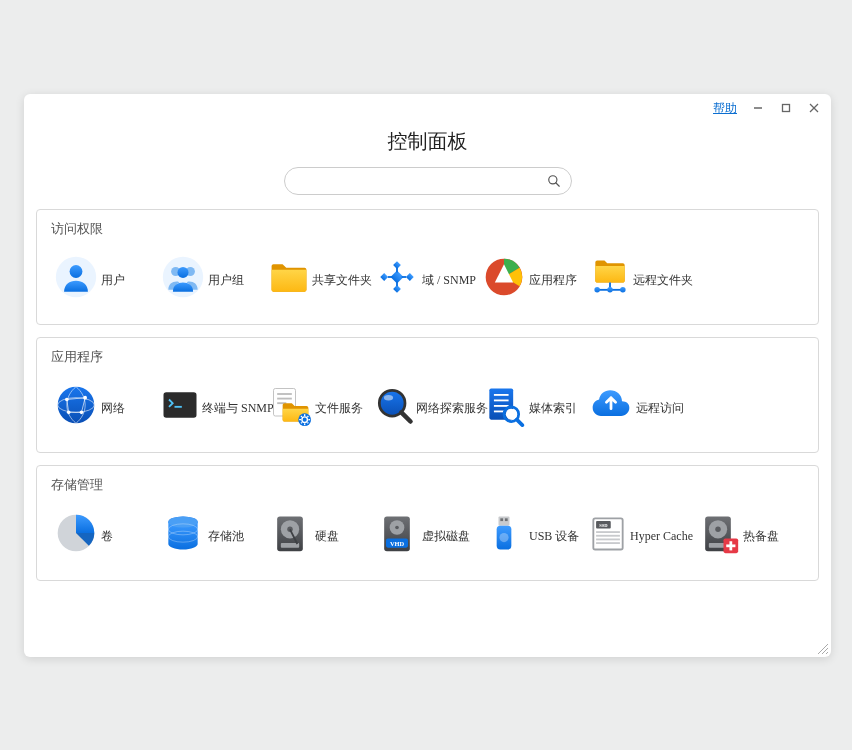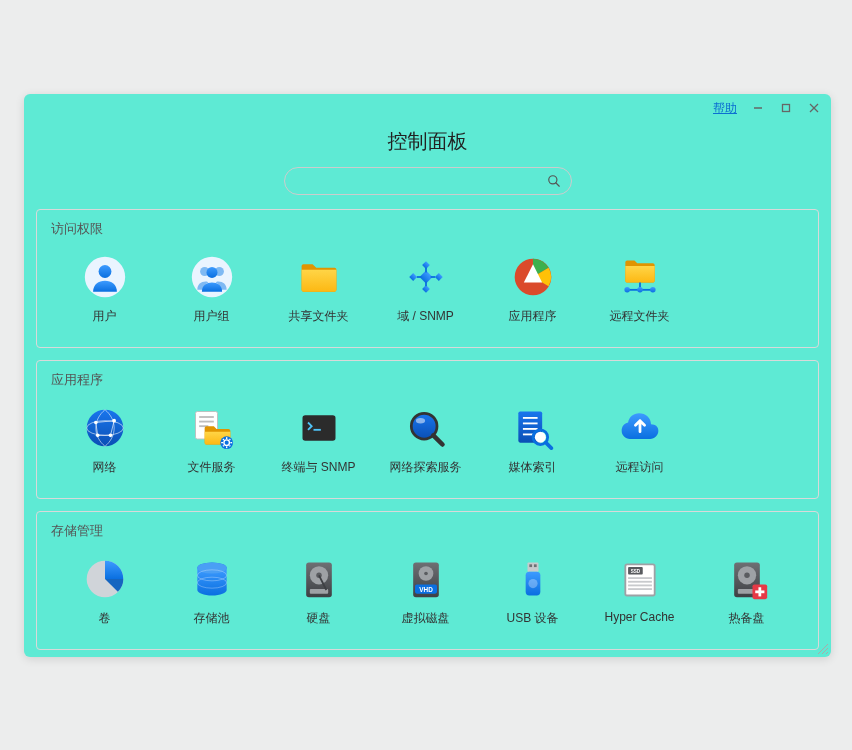--- a/index.html
+++ b/index.html
@@ -11,21 +11,21 @@
   width: 852px;
   height: 750px;
   position: relative;
 }
 .window {
   position: absolute;
   left: 24px;
   top: 94px;
   width: 807px;
   height: 563px;
-  background: #5eead4;
+  background: #ffffff;
   border-radius: 6px;
   box-shadow: 0 2px 10px rgba(0,0,0,0.12);
   display: flex;
   flex-direction: column;
   overflow: hidden;
 }
 .titlebar {
   height: 28px;
   display: flex;
   align-items: center;
@@ -83,35 +83,36 @@
 .content {
   flex: 1;
   overflow-y: auto;
   padding: 0 12px 10px 12px;
 }
 .section {
   border: 1px solid #d9d9d9;
   border-radius: 4px;
   margin-bottom: 12px;
   padding: 10px 14px 18px;
+  font-family: Liberation Serif, serif;
 }
 .section-title {
   font-size: 13px;
   color: #555;
   margin-bottom: 10px;
 }
 .grid {
   display: flex;
   flex-wrap: wrap;
   gap: 0;
 }
 .item {
   width: 107px;
   display: flex;
-  flex-direction: column;
+  flex-direction: row;
   align-items: center;
   cursor: pointer;
   padding: 4px 0;
 }
 .item .icon {
   width: 50px;
   height: 50px;
   display: flex;
   align-items: center;
   justify-content: center;
@@ -428,32 +429,32 @@
             <div class="icon">
               <svg width="44" height="44">
                 <use href="#network-icon"></use>
               </svg>
             </div>
             <div class="label">网络</div>
           </div>
           <div class="item">
             <div class="icon">
               <svg width="44" height="44">
+                <use href="#terminal-icon"></use>
+              </svg>
+            </div>
+            <div class="label">终端与 SNMP</div>
+          </div>
+          <div class="item">
+            <div class="icon">
+              <svg width="44" height="44">
                 <use href="#file-services-icon"></use>
               </svg>
             </div>
             <div class="label">文件服务</div>
-          </div>
-          <div class="item">
-            <div class="icon">
-              <svg width="44" height="44">
-                <use href="#terminal-icon"></use>
-              </svg>
-            </div>
-            <div class="label">终端与 SNMP</div>
           </div>
           <div class="item">
             <div class="icon">
               <svg width="44" height="44">
                 <use href="#discovery-icon"></use>
               </svg>
             </div>
             <div class="label">网络探索服务</div>
           </div>
           <div class="item">

